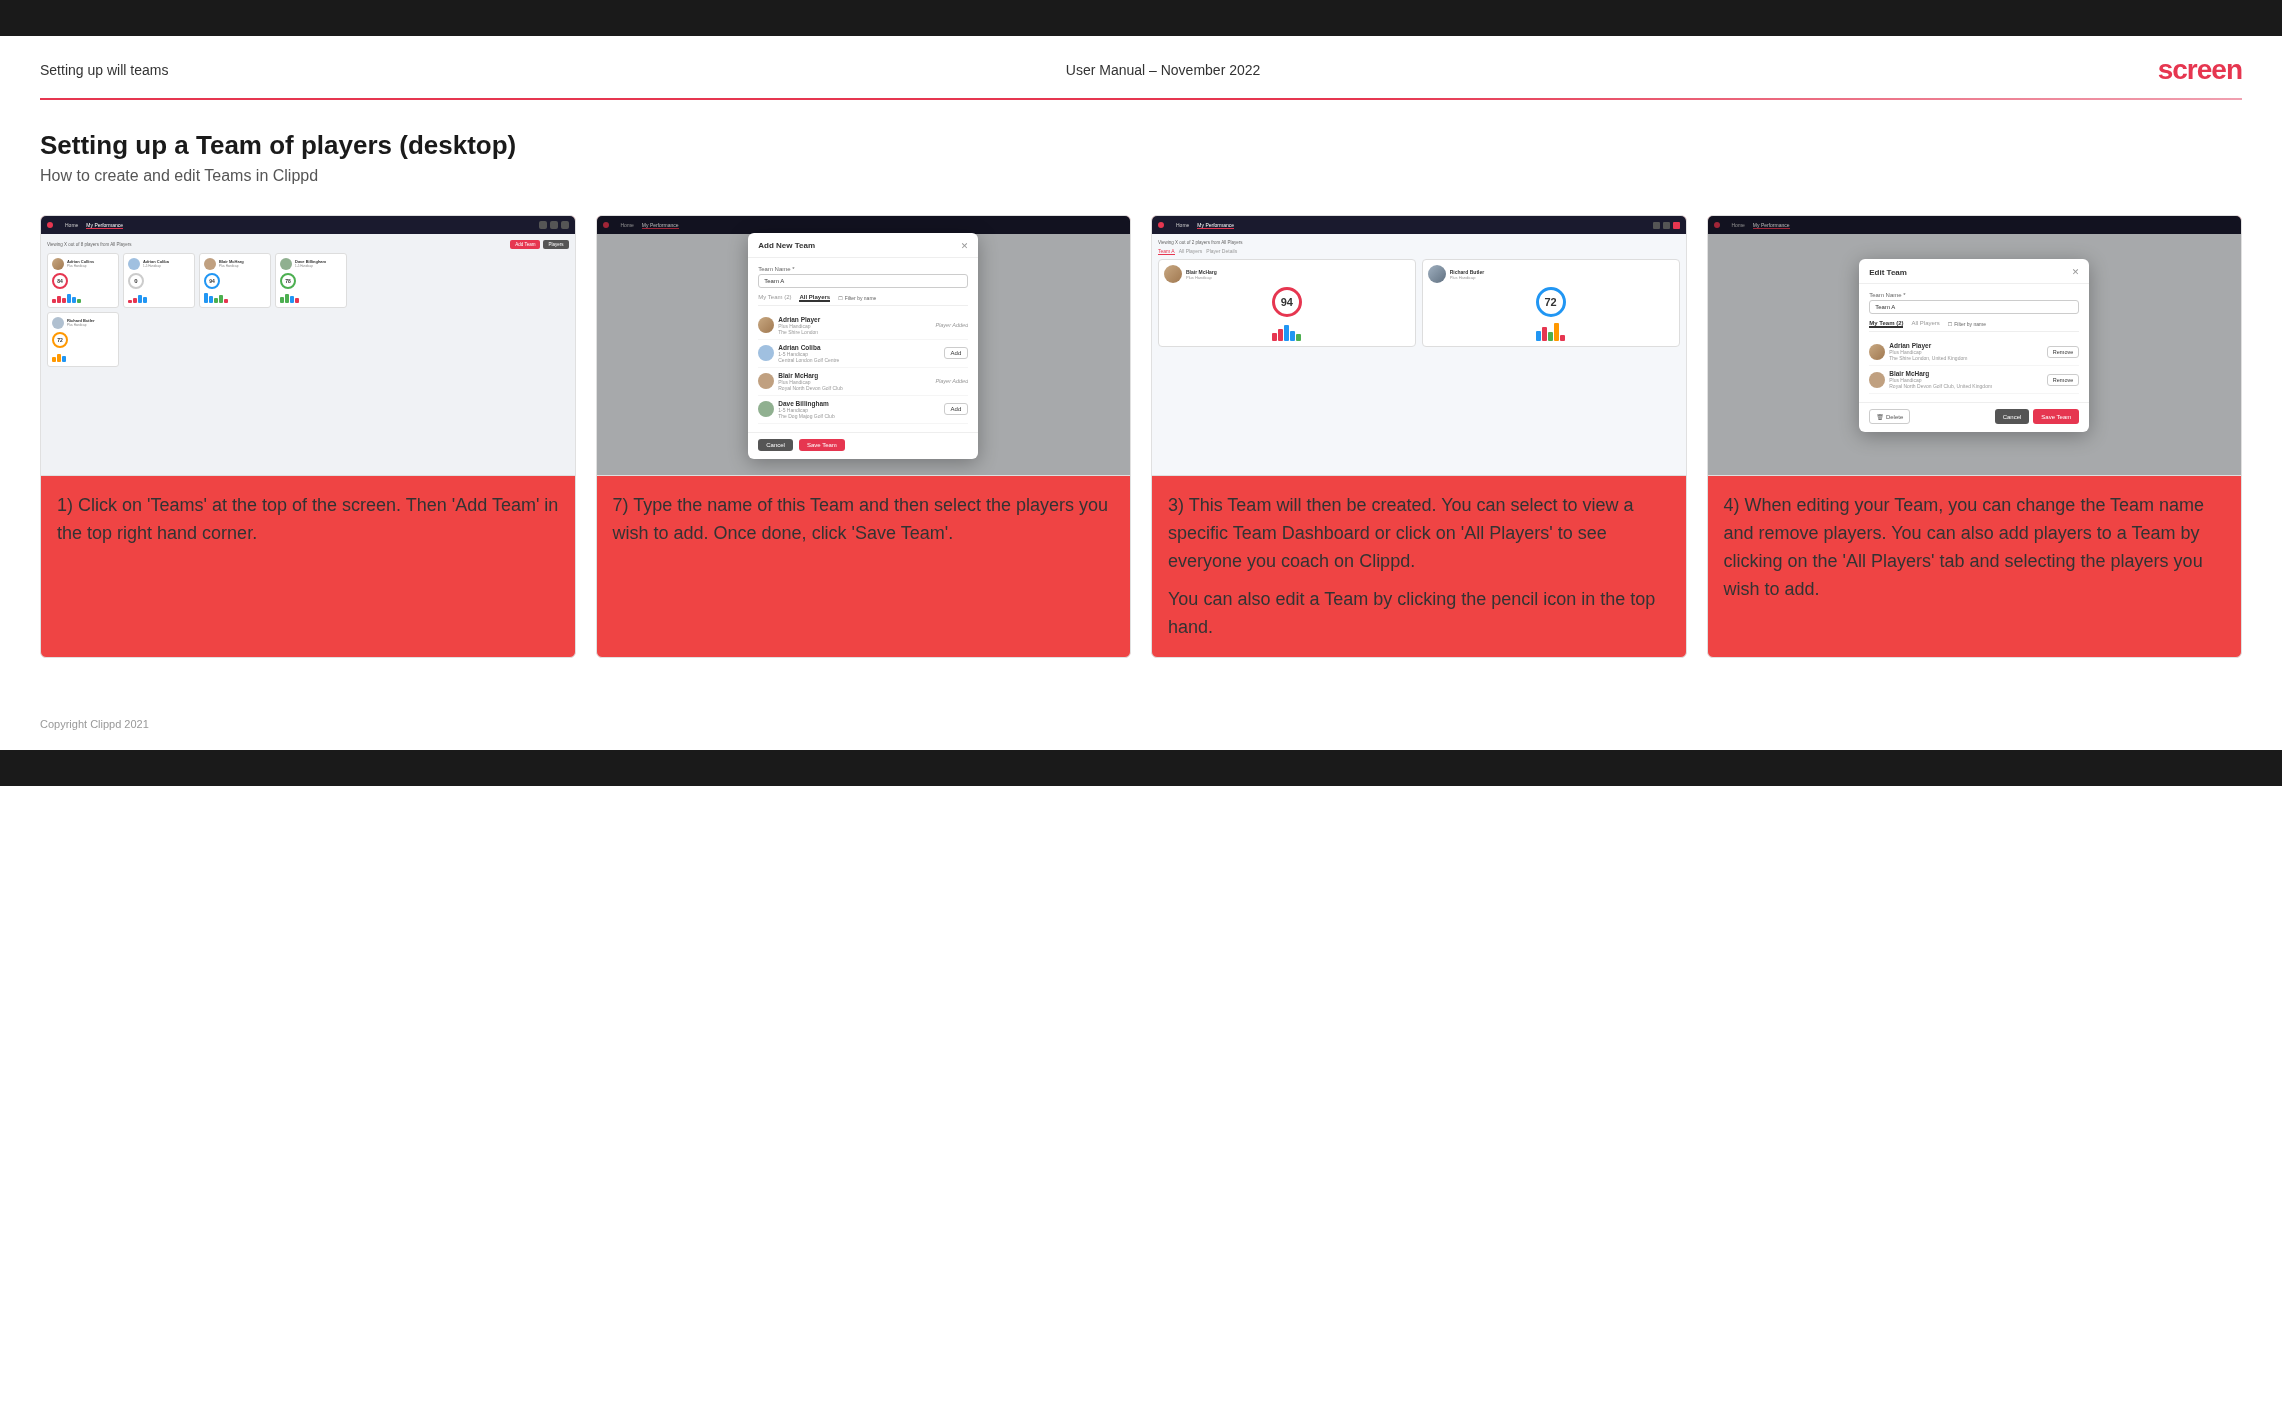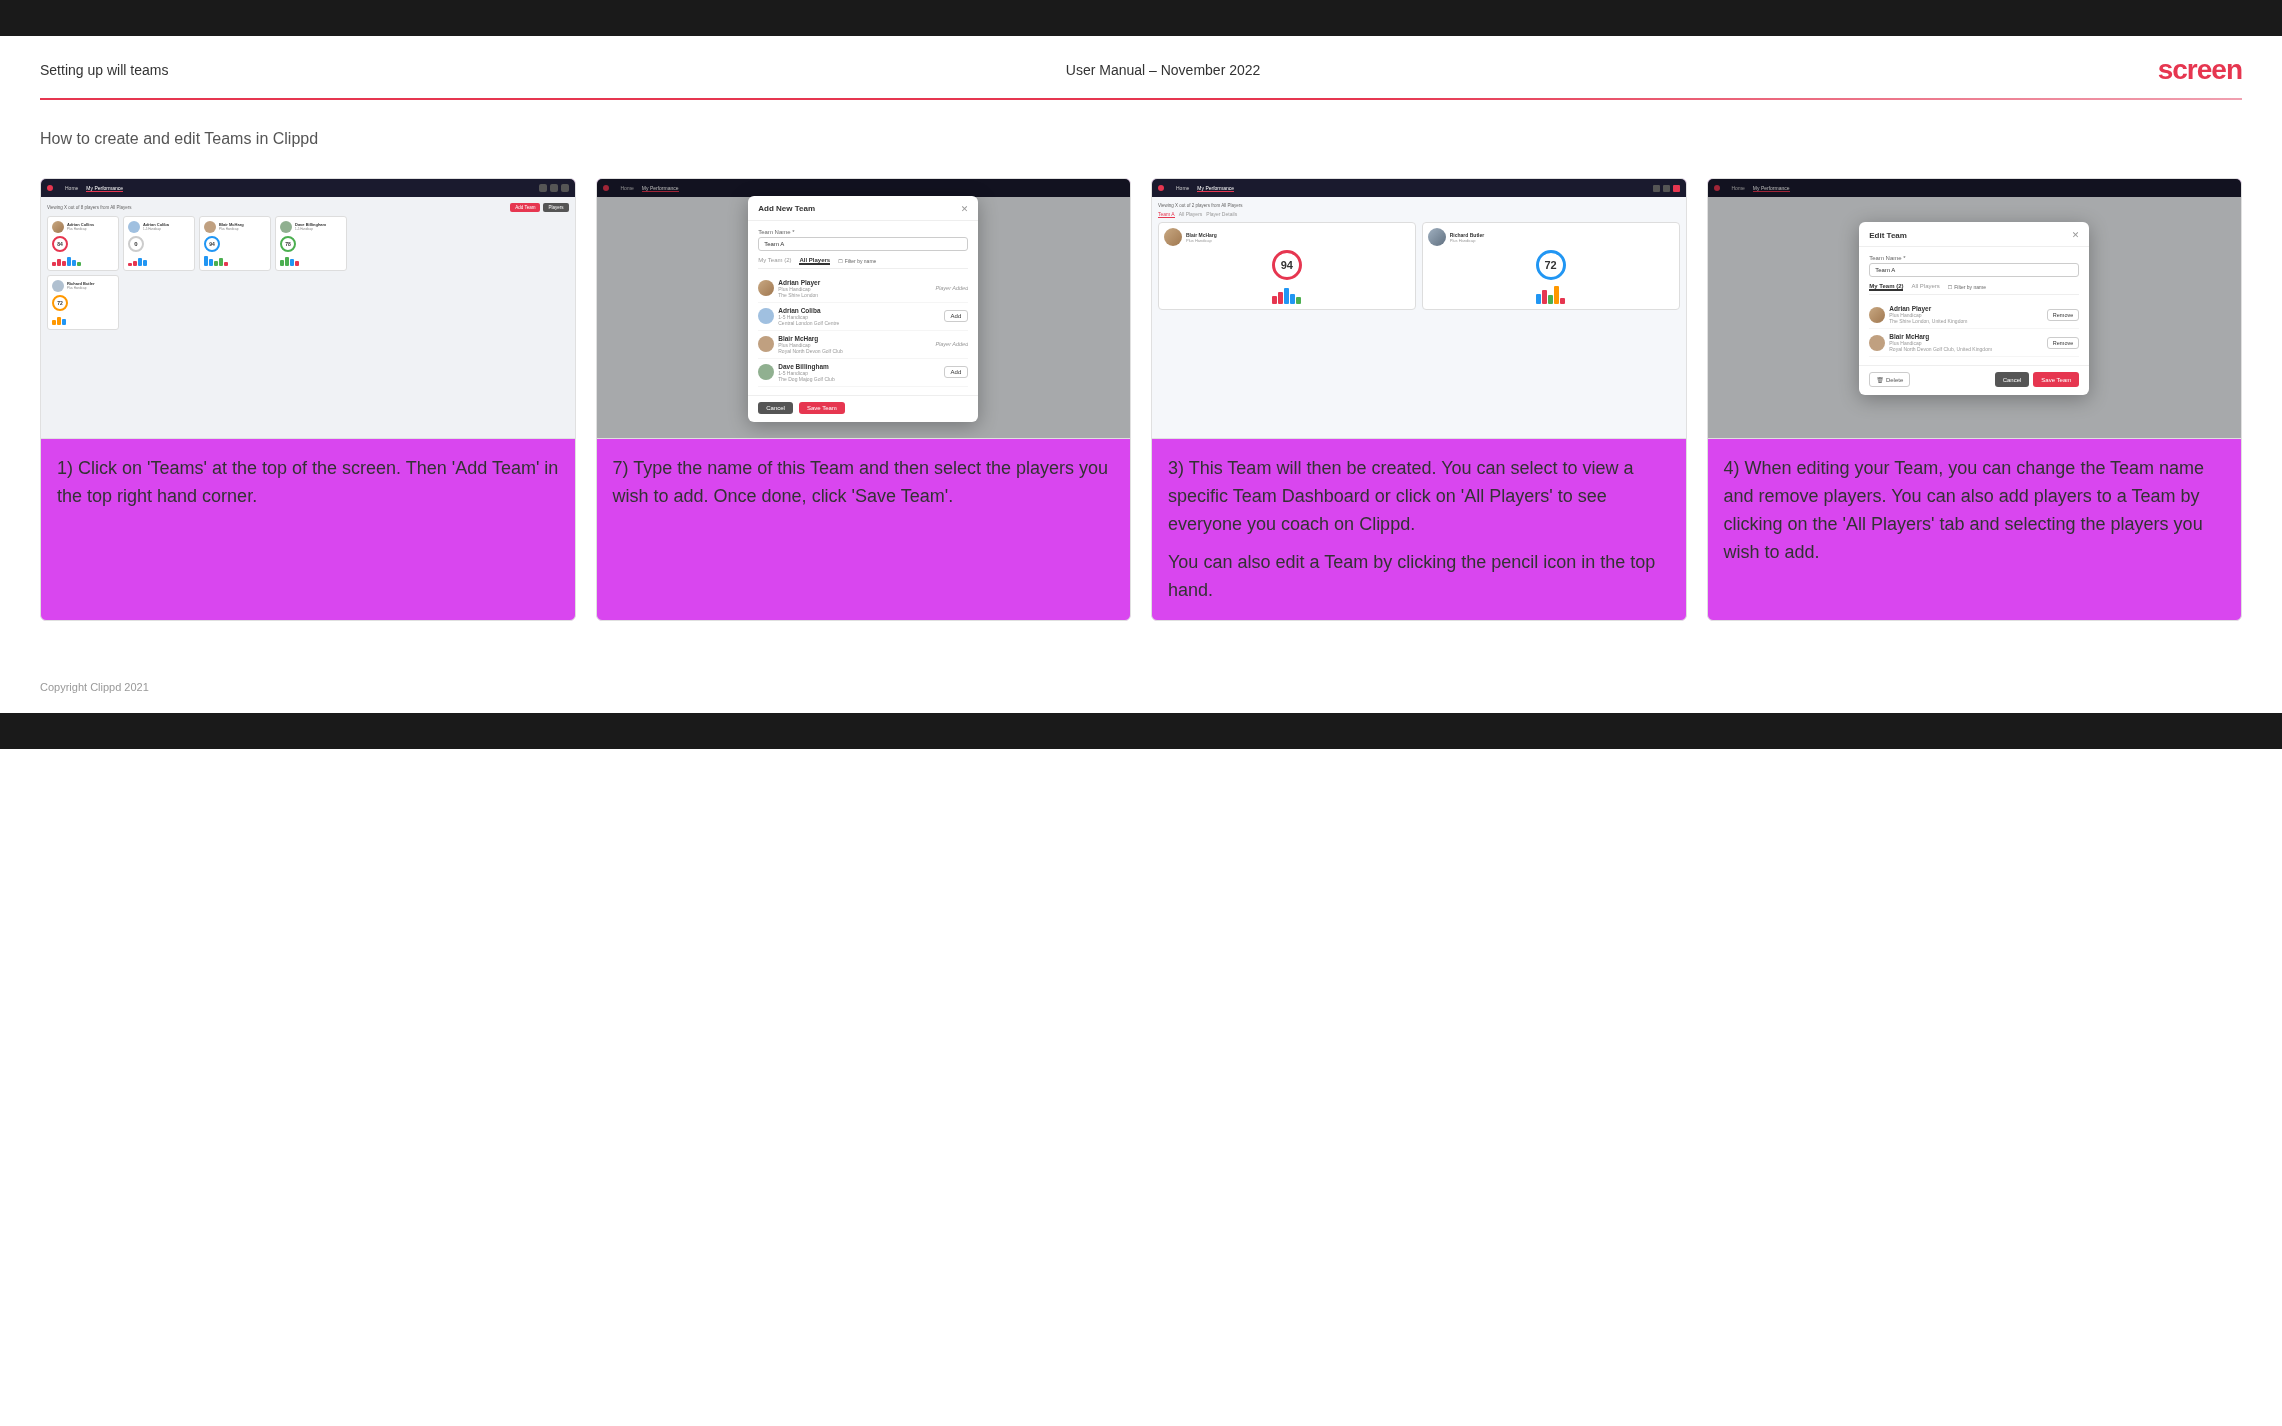--- a/index.html
+++ b/index.html
@@ -67,21 +67,21 @@
       display: grid;
       grid-template-columns: repeat(4, 1fr);
       gap: 20px;
       margin-bottom: 30px;
     }
 
     .card {
       border: 1px solid #e0e0e0;
       border-radius: 6px;
       overflow: hidden;
-      background: #d946ef;
+      background: #ef4444;
     }
 
     .card-screenshot {
       background: #f5f5f5;
       height: 260px;
       position: relative;
       overflow: hidden;
       border-bottom: 1px solid #e0e0e0;
     }
 
@@ -449,20 +449,21 @@
   <div class="header-left">Setting up will teams</div>
   <div class="header-center">User Manual – November 2022</div>
   <div class="header-right">
     <span class="logo">screen</span>
   </div>
 </div>
 
 <div class="header-divider"></div>
 
 <div class="page-content">
+  <h1 class="page-title">Setting up a Team of players (desktop)</h1>
   <p class="page-subtitle">How to create and edit Teams in Clippd</p>
 
   <div class="cards-grid">
 
     <div class="card">
       <div class="card-screenshot">
         <div class="mock-app">
 
           <div class="mock-topbar">
             <div class="mock-topbar-dot"></div>

